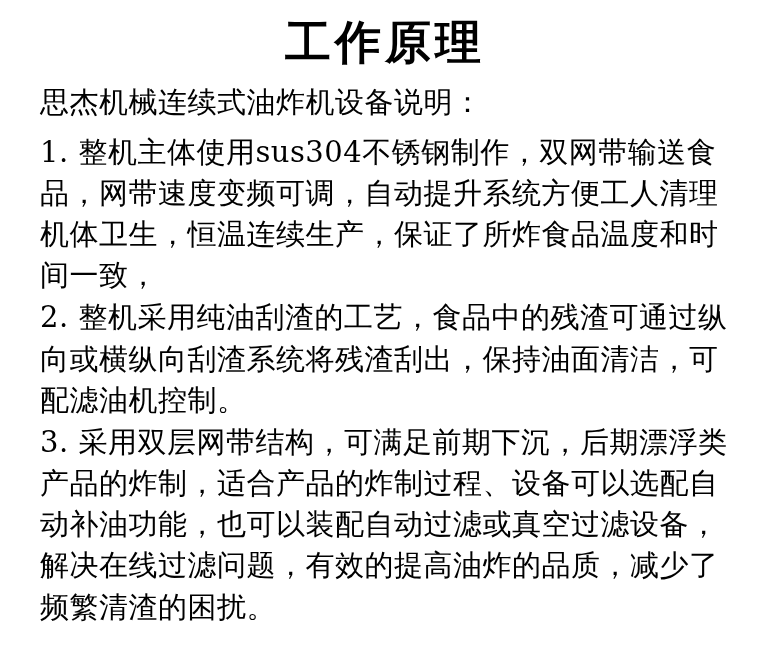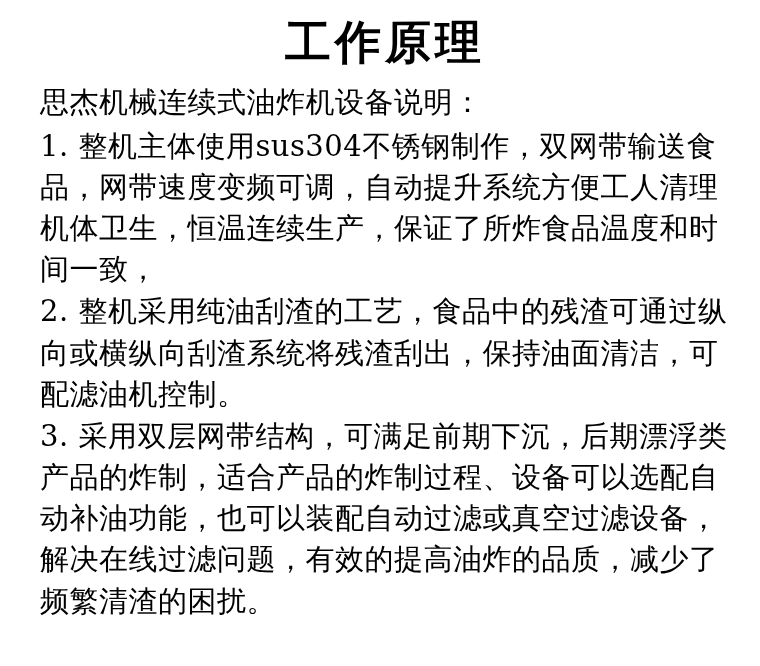--- a/index.html
+++ b/index.html
@@ -35,21 +35,21 @@
     line-height: 1.42;
     letter-spacing: 0.5px;
     font-family: "DejaVu Serif", "Liberation Serif", serif;
   }
   .para {
     margin: 0 0 1px 0;
     white-space: pre-wrap;
     word-break: break-all;
   }
   .lead {
-    margin-bottom: 3px;
+    margin-bottom: 9px;
   }
 </style>
 </head>
 <body>
 
 <div class="page">
 
   <h1 class="doc-title">工作原理</h1>
 
   <div class="body-block">

